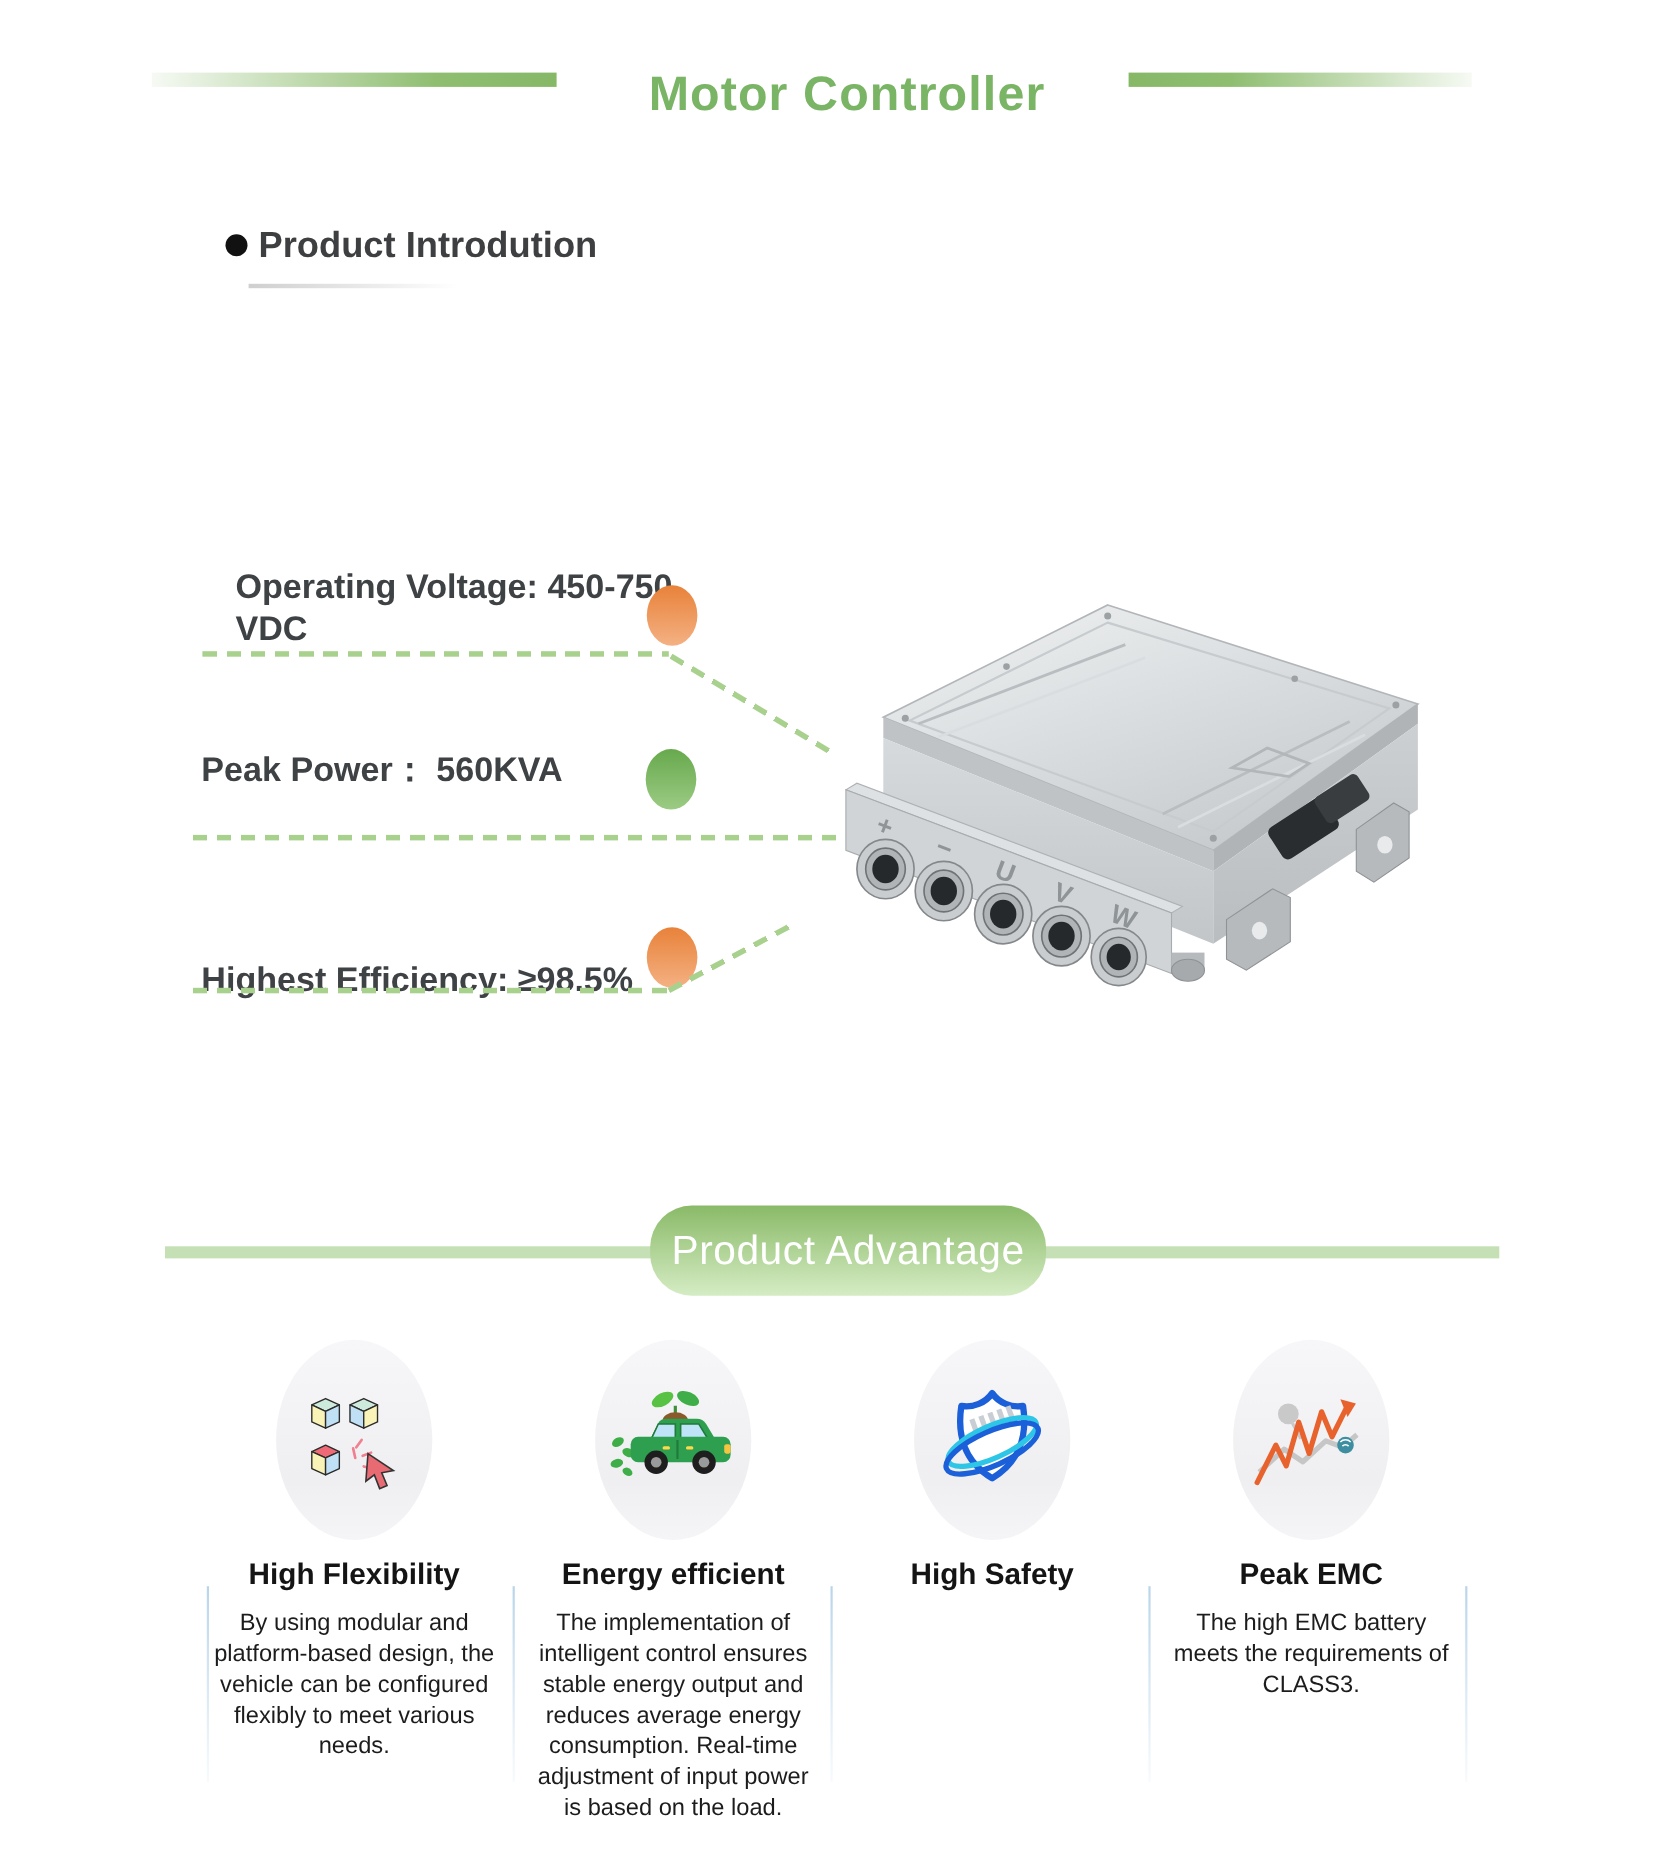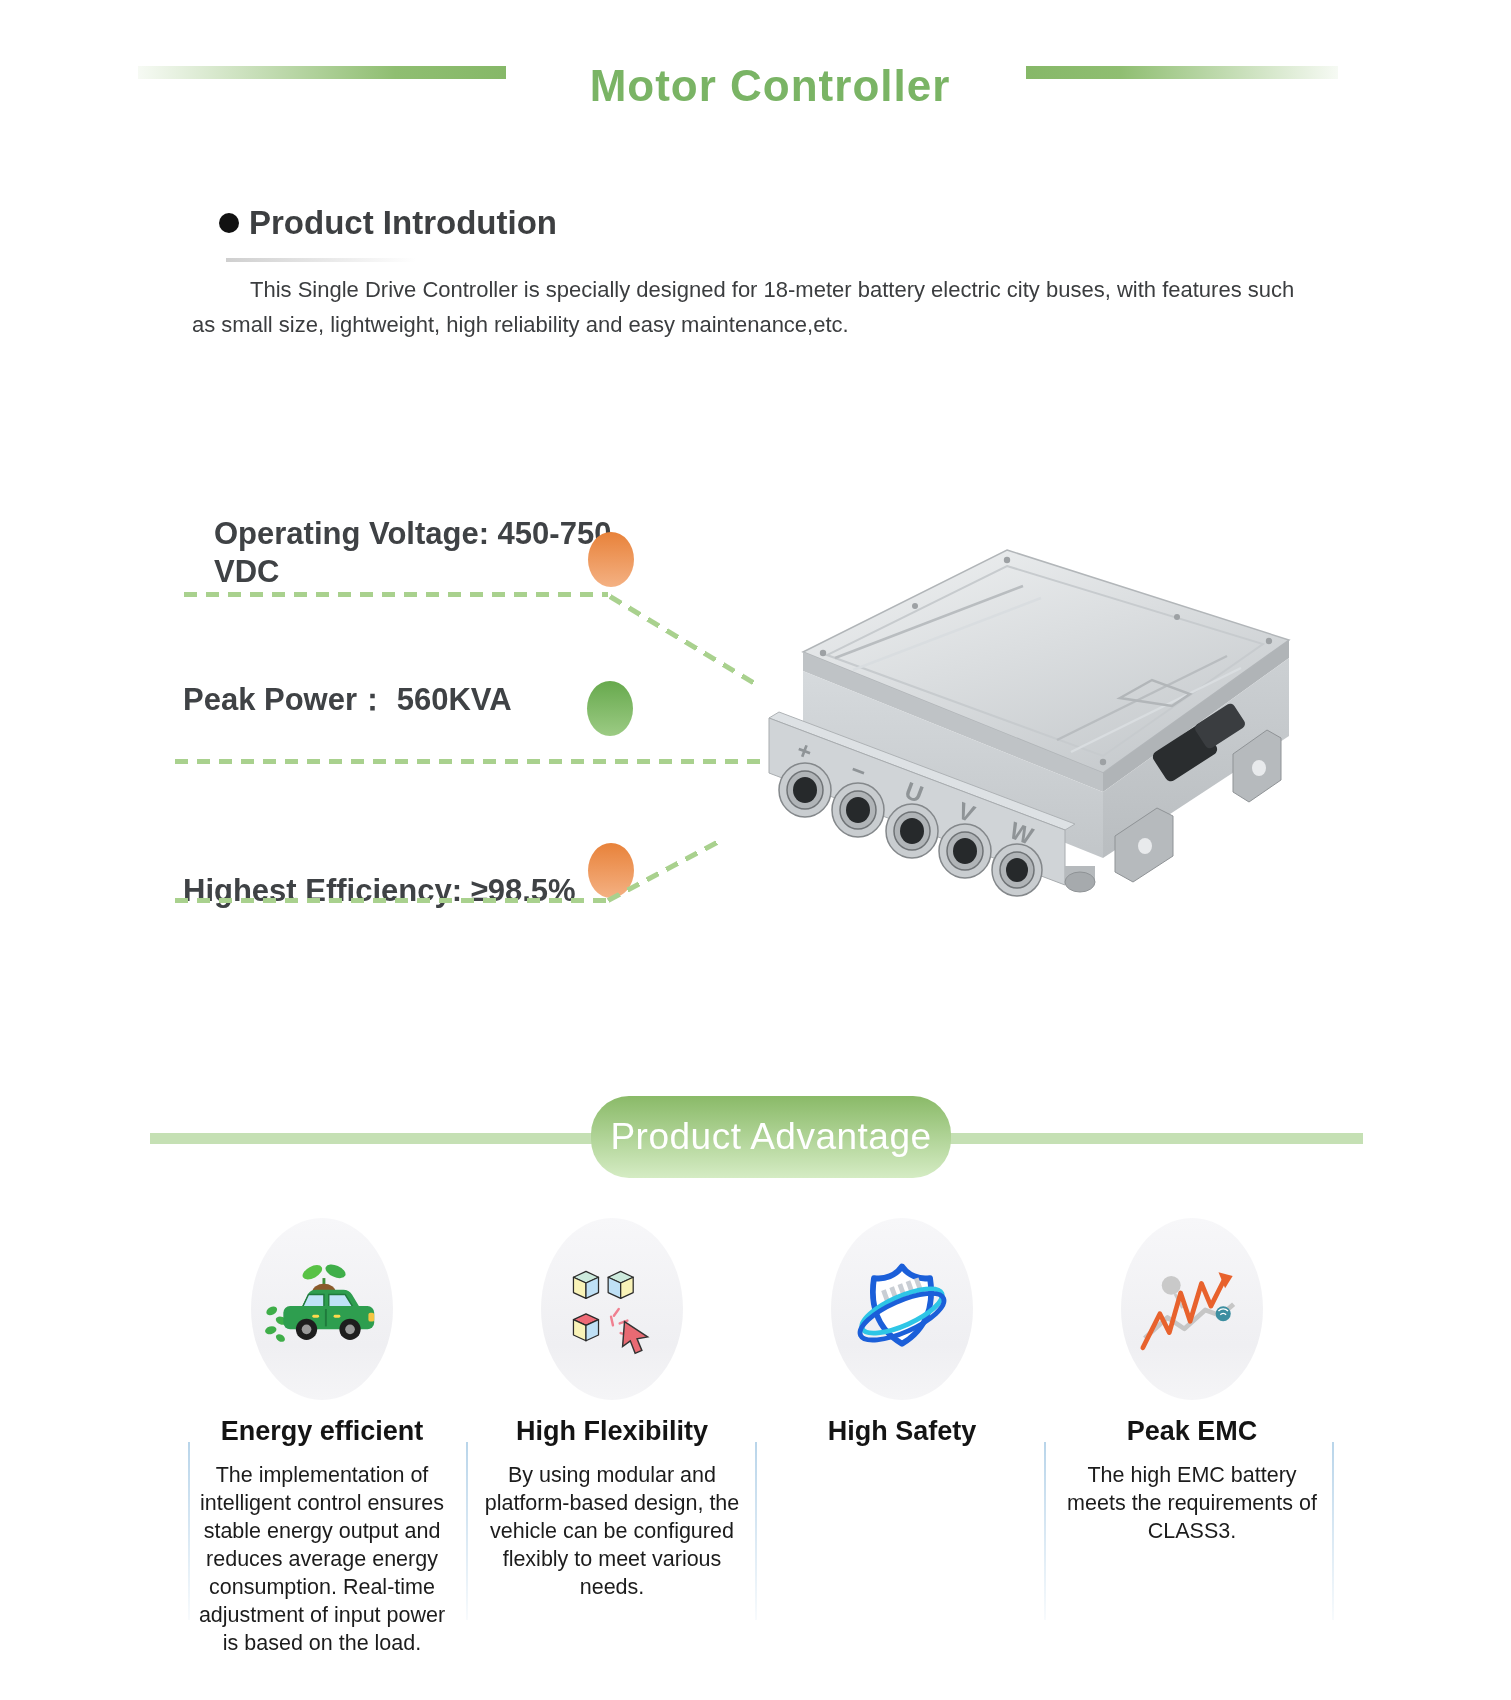--- a/index.html
+++ b/index.html
@@ -7,21 +7,21 @@
   #page{position:relative;width:1511px;height:1700px;background:#ffffff;overflow:hidden;}
 
   
   .hline{position:absolute;height:13px;top:66px;}
   .hline.left{left:138px;width:368px;background:linear-gradient(to right,rgba(143,190,113,0.08),#8fbe71 70%,#86b868);}
   .hline.right{left:1026px;width:312px;background:linear-gradient(to left,rgba(143,190,113,0.08),#8fbe71 70%,#86b868);}
   .page-title{position:absolute;left:455px;top:32px;width:630px;text-align:center;
     font-size:44px;font-weight:bold;color:#7ab465;letter-spacing:1px;}
 
   
-  .intro-head{position:absolute;left:219px;top:204px;display:flex;align-items:center;}
+  .intro-head{position:absolute;left:205px;top:204px;display:flex;align-items:center;}
   .intro-bullet{width:20px;height:20px;border-radius:50%;background:#111;margin-right:10px;}
   .intro-head h2{margin:0;font-size:33px;font-weight:bold;color:#3d3f41;}
   .intro-underline{position:absolute;left:226px;top:258px;width:190px;height:4px;
     background:linear-gradient(to right,#cfcfcf,rgba(207,207,207,0));}
   .intro-para{position:absolute;left:192px;top:272px;width:1130px;font-size:22px;line-height:35px;
     color:#3b3d3f;text-indent:58px;margin:0;}
 
   
   .spec-label{position:absolute;font-size:31px;font-weight:bold;color:#3f4245;line-height:38px;margin:0;}
   .spec1{left:183px;top:515px;width:460px;margin-left:31px;}
@@ -67,21 +67,20 @@
 
   <div class="hline left"></div>
   <h1 class="page-title">Motor Controller</h1>
   <div class="hline right"></div>
 
   <div class="intro-head">
     <span class="intro-bullet"></span>
     <h2>Product Introdution</h2>
   </div>
   <div class="intro-underline"></div>
-  <p class="intro-para">This Single Drive Controller is specially designed for 18-meter battery electric city buses, with features such as small size, lightweight, high reliability and easy maintenance,etc.</p>
 
   <p class="spec-label spec1">Operating Voltage: 450-750 VDC</p>
   <span class="dot orange dot1"></span>
   <div class="dash-h dash1"></div>
   <div class="dash-d dashd1"></div>
 
   <p class="spec-label spec2">Peak Power：  560KVA</p>
   <span class="dot green dot2"></span>
   <div class="dash-h dash2"></div>
 
@@ -181,51 +180,20 @@
     <span>Product Advantage</span>
   </div>
 
   <div class="vdiv d1"></div>
   <div class="vdiv d2"></div>
   <div class="vdiv d3"></div>
   <div class="vdiv d4"></div>
   <div class="vdiv d5"></div>
 
   <div class="adv-cols">
-
-    <div class="adv-col">
-      <div class="adv-oval">
-        <svg width="116" height="100" viewBox="0 0 120 100">
-          <g fill="#3fae49">
-            <ellipse cx="8" cy="52" rx="6" ry="4" transform="rotate(-30 8 52)"></ellipse>
-            <ellipse cx="18" cy="62" rx="6" ry="4" transform="rotate(20 18 62)"></ellipse>
-            <ellipse cx="7" cy="72" rx="6" ry="4" transform="rotate(-15 7 72)"></ellipse>
-            <ellipse cx="17" cy="80" rx="5" ry="3.5" transform="rotate(30 17 80)"></ellipse>
-          </g>
-          <path d="M62,30 L62,18" stroke="#3f8f3a" stroke-width="3" fill="none"></path>
-          <ellipse cx="50" cy="12" rx="11" ry="6" fill="#58c245" transform="rotate(-28 50 12)"></ellipse>
-          <ellipse cx="74" cy="11" rx="11" ry="6" fill="#3fae49" transform="rotate(24 74 11)"></ellipse>
-          <path d="M50,32 a12,8 0 0 1 24,0 z" fill="#8b5a2b"></path>
-          <path d="M38,50 L46,34 Q48,30 54,30 L82,30 Q88,30 91,35 L100,50 Z" fill="#2e9e4f"></path>
-          <polygon points="46,35 62,35 62,48 40,48" fill="#bfe3f7" stroke="#1f7a3c" stroke-width="1.5"></polygon>
-          <polygon points="67,35 84,35 92,48 67,48" fill="#bfe3f7" stroke="#1f7a3c" stroke-width="1.5"></polygon>
-          <rect x="20" y="47" width="94" height="24" rx="7" fill="#2e9e4f"></rect>
-          <rect x="108" y="54" width="6" height="9" rx="2" fill="#f5c542"></rect>
-          <path d="M64,50 L64,68" stroke="#1f7a3c" stroke-width="2"></path>
-          <rect x="50" y="56" width="7" height="3" rx="1.5" fill="#ffd94d"></rect>
-          <rect x="72" y="56" width="7" height="3" rx="1.5" fill="#ffd94d"></rect>
-          <circle cx="44" cy="71" r="11" fill="#1e1e1e"></circle>
-            <circle cx="44" cy="71" r="5" fill="#9a9a9a"></circle>
-          <circle cx="89" cy="71" r="11" fill="#1e1e1e"></circle>
-            <circle cx="89" cy="71" r="5" fill="#9a9a9a"></circle>
-        </svg>
-      </div>
-      <h3 class="adv-title">Energy efficient</h3>
-      <p class="adv-desc">The implementation of intelligent control ensures stable energy output and reduces average energy consumption. Real-time adjustment of input power is based on the load.</p>
-    </div>
 
     <div class="adv-col">
       <div class="adv-oval">
         <svg width="106" height="110" viewBox="0 0 110 110">
           <g stroke="#2b2b2b" stroke-width="1.3" stroke-linejoin="round">
             <g transform="translate(28,16)">
               <polygon points="0,0 13,6 0,12 -13,6" fill="#cdeadd"></polygon>
               <polygon points="-13,6 0,12 0,28 -13,22" fill="#f9f3b8"></polygon>
               <polygon points="13,6 0,12 0,28 13,22" fill="#bfe0f5"></polygon>
             </g>
@@ -248,20 +216,51 @@
           </g>
           <polygon points="68,68 92,84 81,86 86,98 79,101 74,88 66,94" fill="#e86a73" stroke="#333" stroke-width="1.5"></polygon>
         </svg>
       </div>
       <h3 class="adv-title">High Flexibility</h3>
       <p class="adv-desc">By using modular and platform-based design, the vehicle can be configured flexibly to meet various needs.</p>
     </div>
 
     <div class="adv-col">
       <div class="adv-oval">
+        <svg width="116" height="100" viewBox="0 0 120 100">
+          <g fill="#3fae49">
+            <ellipse cx="8" cy="52" rx="6" ry="4" transform="rotate(-30 8 52)"></ellipse>
+            <ellipse cx="18" cy="62" rx="6" ry="4" transform="rotate(20 18 62)"></ellipse>
+            <ellipse cx="7" cy="72" rx="6" ry="4" transform="rotate(-15 7 72)"></ellipse>
+            <ellipse cx="17" cy="80" rx="5" ry="3.5" transform="rotate(30 17 80)"></ellipse>
+          </g>
+          <path d="M62,30 L62,18" stroke="#3f8f3a" stroke-width="3" fill="none"></path>
+          <ellipse cx="50" cy="12" rx="11" ry="6" fill="#58c245" transform="rotate(-28 50 12)"></ellipse>
+          <ellipse cx="74" cy="11" rx="11" ry="6" fill="#3fae49" transform="rotate(24 74 11)"></ellipse>
+          <path d="M50,32 a12,8 0 0 1 24,0 z" fill="#8b5a2b"></path>
+          <path d="M38,50 L46,34 Q48,30 54,30 L82,30 Q88,30 91,35 L100,50 Z" fill="#2e9e4f"></path>
+          <polygon points="46,35 62,35 62,48 40,48" fill="#bfe3f7" stroke="#1f7a3c" stroke-width="1.5"></polygon>
+          <polygon points="67,35 84,35 92,48 67,48" fill="#bfe3f7" stroke="#1f7a3c" stroke-width="1.5"></polygon>
+          <rect x="20" y="47" width="94" height="24" rx="7" fill="#2e9e4f"></rect>
+          <rect x="108" y="54" width="6" height="9" rx="2" fill="#f5c542"></rect>
+          <path d="M64,50 L64,68" stroke="#1f7a3c" stroke-width="2"></path>
+          <rect x="50" y="56" width="7" height="3" rx="1.5" fill="#ffd94d"></rect>
+          <rect x="72" y="56" width="7" height="3" rx="1.5" fill="#ffd94d"></rect>
+          <circle cx="44" cy="71" r="11" fill="#1e1e1e"></circle>
+            <circle cx="44" cy="71" r="5" fill="#9a9a9a"></circle>
+          <circle cx="89" cy="71" r="11" fill="#1e1e1e"></circle>
+            <circle cx="89" cy="71" r="5" fill="#9a9a9a"></circle>
+        </svg>
+      </div>
+      <h3 class="adv-title">Energy efficient</h3>
+      <p class="adv-desc">The implementation of intelligent control ensures stable energy output and reduces average energy consumption. Real-time adjustment of input power is based on the load.</p>
+    </div>
+
+    <div class="adv-col">
+      <div class="adv-oval">
         <svg width="116" height="116" viewBox="0 0 120 120">
           <path d="M60,16 C66,25 78,30 89,28 C93,54 87,80 60,96 C33,80 27,54 31,28 C42,30 54,25 60,16 Z" fill="#ffffff" stroke="#1b5fd9" stroke-width="6" stroke-linejoin="round"></path>
           <g fill="#c9ced4" transform="rotate(-20 60 42)">
             <rect x="40" y="34" width="5" height="16"></rect>
               <rect x="49" y="34" width="5" height="16"></rect>
             <rect x="58" y="34" width="5" height="16"></rect>
               <rect x="67" y="34" width="5" height="16"></rect>
             <rect x="76" y="34" width="5" height="16"></rect>
           </g>
           <ellipse cx="60" cy="62" rx="45" ry="15" fill="none" stroke="#2ec6e6" stroke-width="5" transform="rotate(-24 60 62)"></ellipse>

